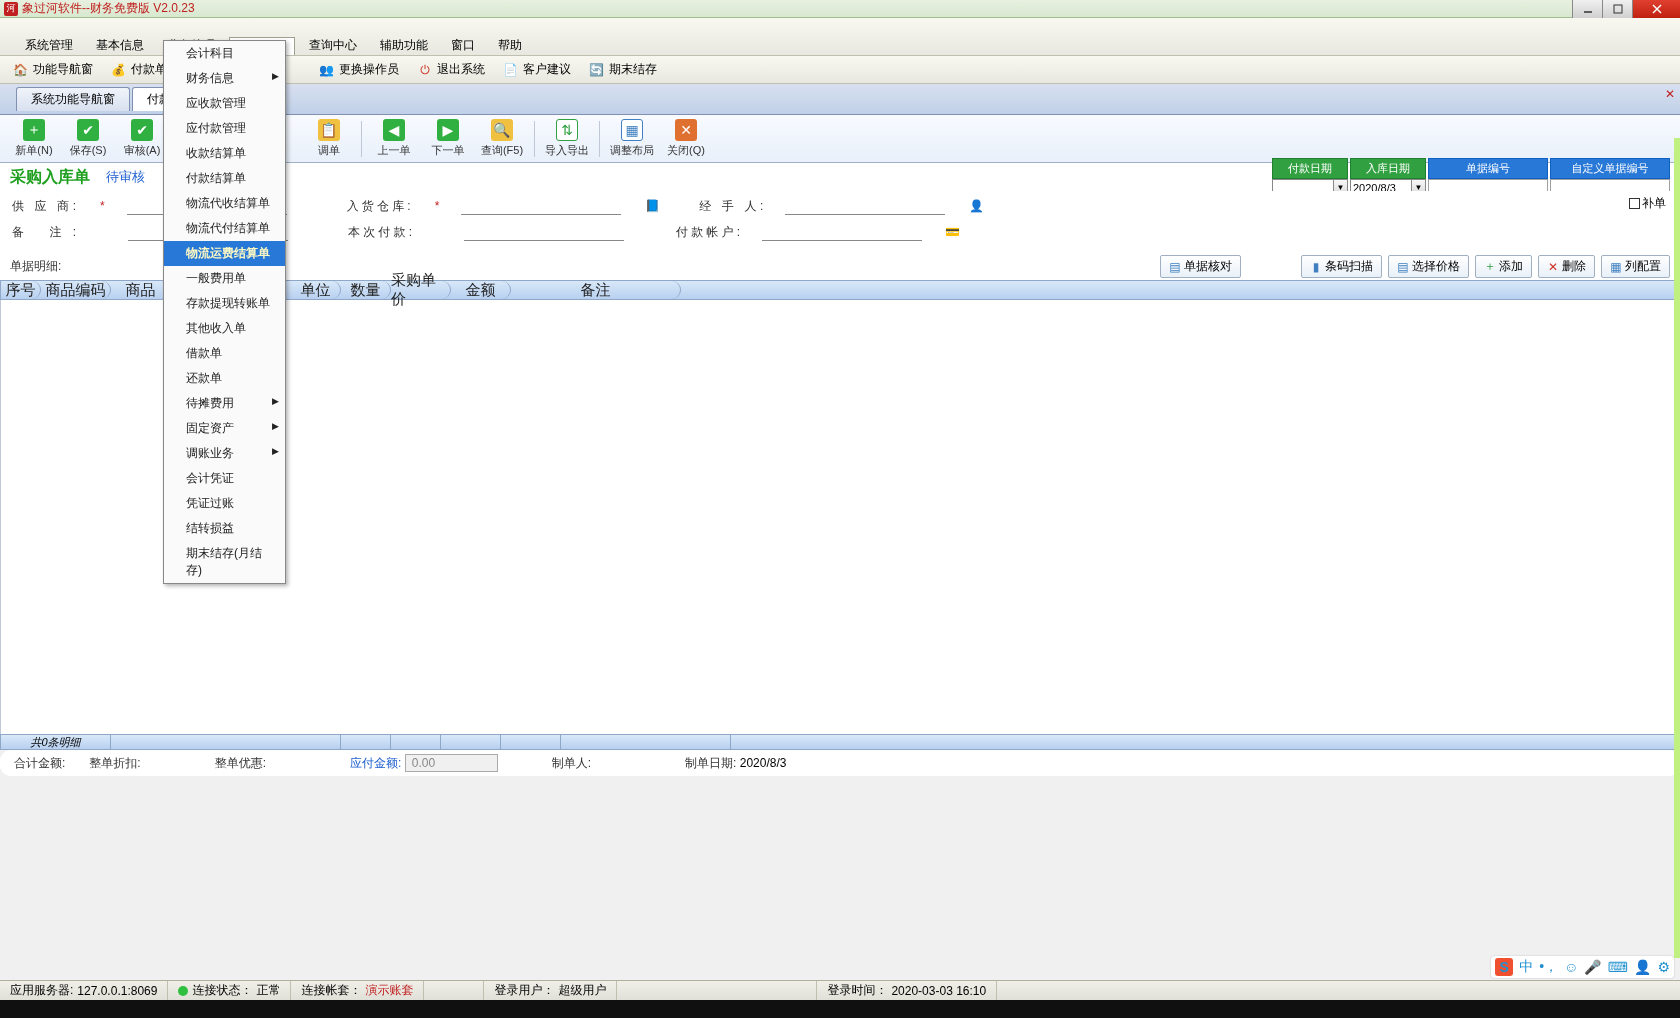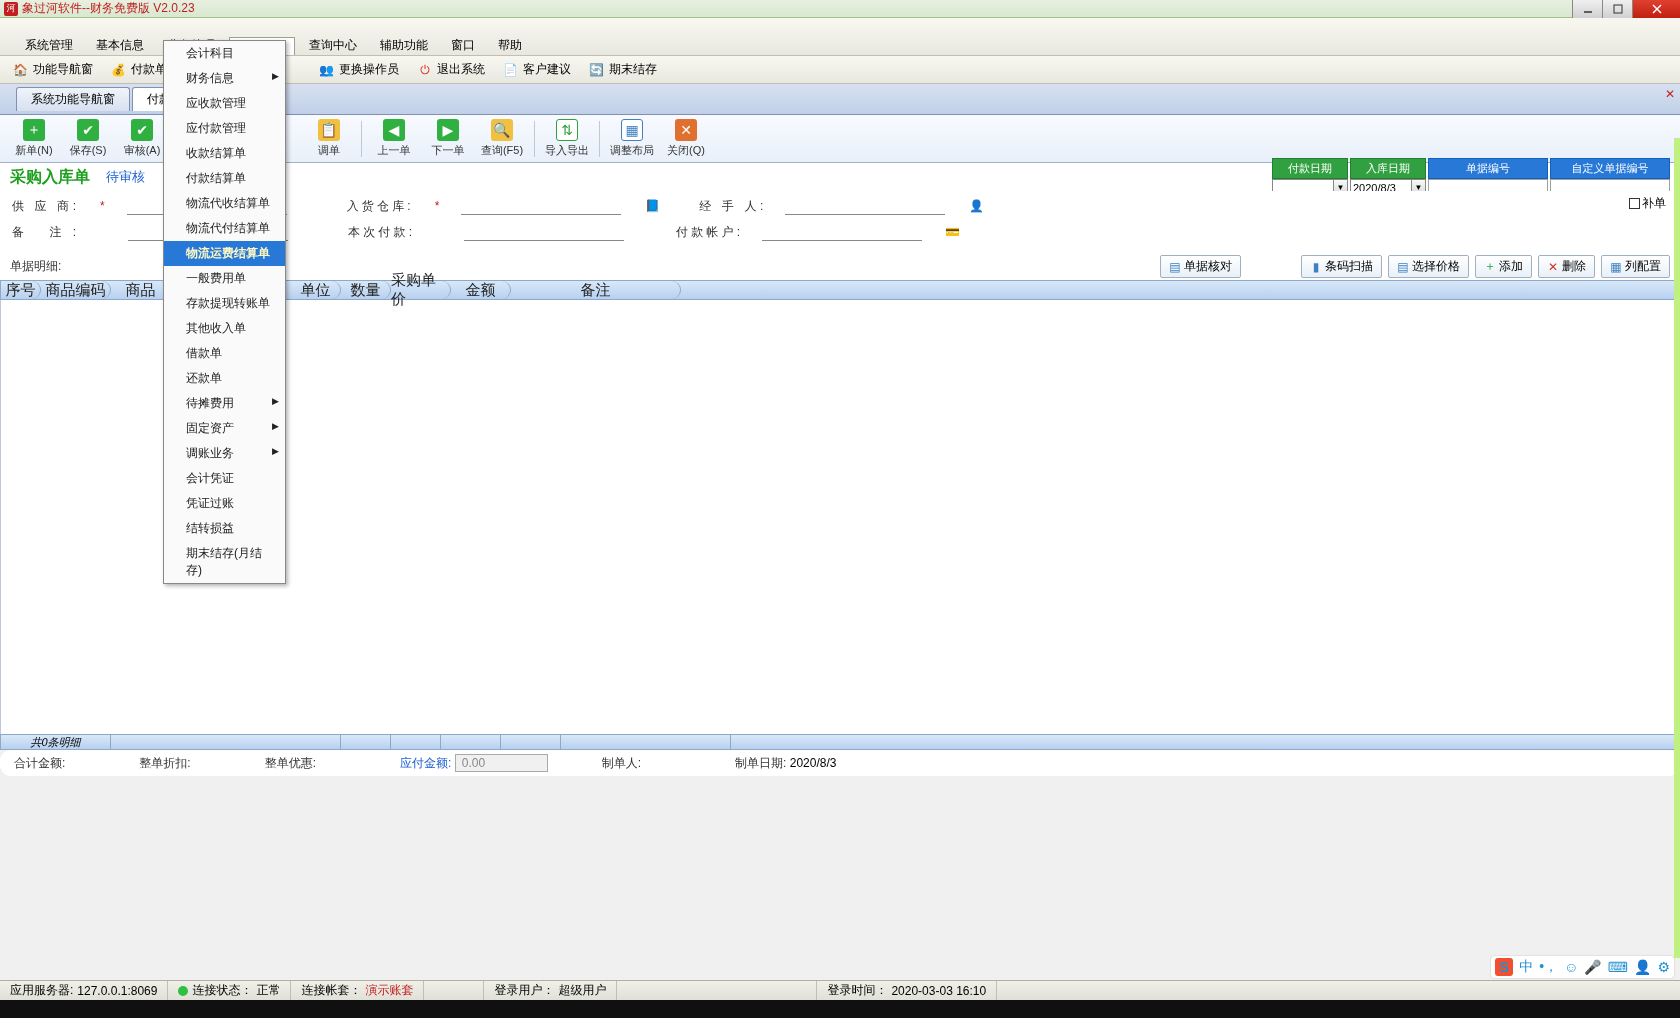--- a/index.html
+++ b/index.html
@@ -359,21 +359,21 @@
     <div class="summary-cell" style="width:50px"></div>
     <div class="summary-cell" style="width:50px"></div>
     <div class="summary-cell" style="width:60px"></div>
     <div class="summary-cell" style="width:60px"></div>
     <div class="summary-cell" style="width:170px"></div>
   </div>
 </div>
 
 <div class="totals-row">
   <span><span class="tl">合计金额:</span></span>
-  <span style="margin-left:50px"><span class="tl">整单折扣:</span></span>
+  <span style=""><span class="tl">整单折扣:</span></span>
   <span style="margin-left:50px"><span class="tl">整单优惠:</span></span>
   <span style="margin-left:60px"><span class="blue">应付金额:</span> <span class="amount-box">0.00</span></span>
   <span style="margin-left:30px"><span class="tl">制单人:</span></span>
   <span style="margin-left:70px"><span class="tl">制单日期:</span> <span>2020/8/3</span></span>
 </div>
 
 <div class="dropdown" id="dd">
     <div class="dd-item">会计科目</div>
     <div class="dd-item">财务信息<span class="dd-arrow">▶</span></div>
     <div class="dd-item">应收款管理</div>

